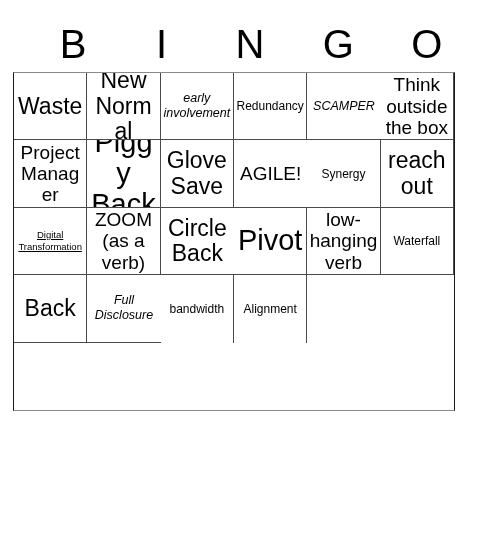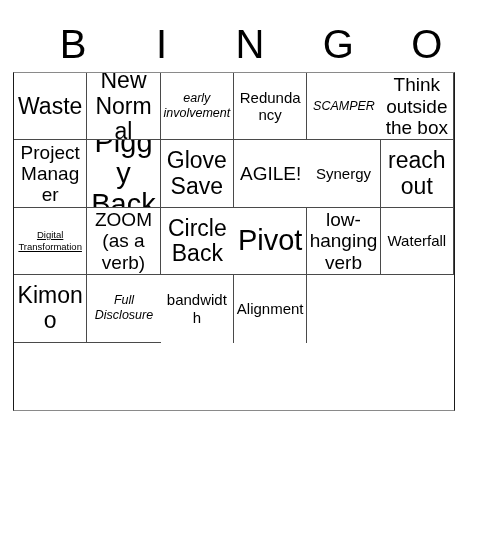--- a/index.html
+++ b/index.html
@@ -74,21 +74,21 @@
   .cell:nth-child(n+21) { border-bottom: none; }
   .cell span {
     display: block;
     line-height: 1.08;
     width: 100%;
     word-wrap: break-word;
   }
   
   .s-xs  span { font-size: 9.5px;  line-height: 1.25; text-decoration: underline; }
   .s-sm  span { font-size: 12.5px; line-height: 1.2; font-style: italic; }
-  .s-md  span { font-size: 15px;   line-height: 1.18; }
+  .s-md  span { font-size: 12px;   line-height: 1.18; }
   .s-lg  span { font-size: 19px;   line-height: 1.12; }
   .s-xl  span { font-size: 23px;   line-height: 1.1; }
   .s-xxl span { font-size: 29px;   line-height: 1.08; }
 </style>
 </head>
 <body>
 
 <div id="card">
 
   <div id="header">
@@ -153,21 +153,21 @@
         <span>Pivot</span>
       </div>
     <div class="cell s-lg">
         <span>low-hanging verb</span>
       </div>
 
     <div class="cell s-md">
         <span>Waterfall</span>
       </div>
     <div class="cell s-xl">
-        <span>Kimono</span>
+        <span>Back</span>
       </div>
     <div class="cell s-sm">
         <span>Full Disclosure</span>
       </div>
     <div class="cell s-md">
         <span>bandwidth</span>
       </div>
     <div class="cell s-md">
         <span>Alignment</span>
       </div>

